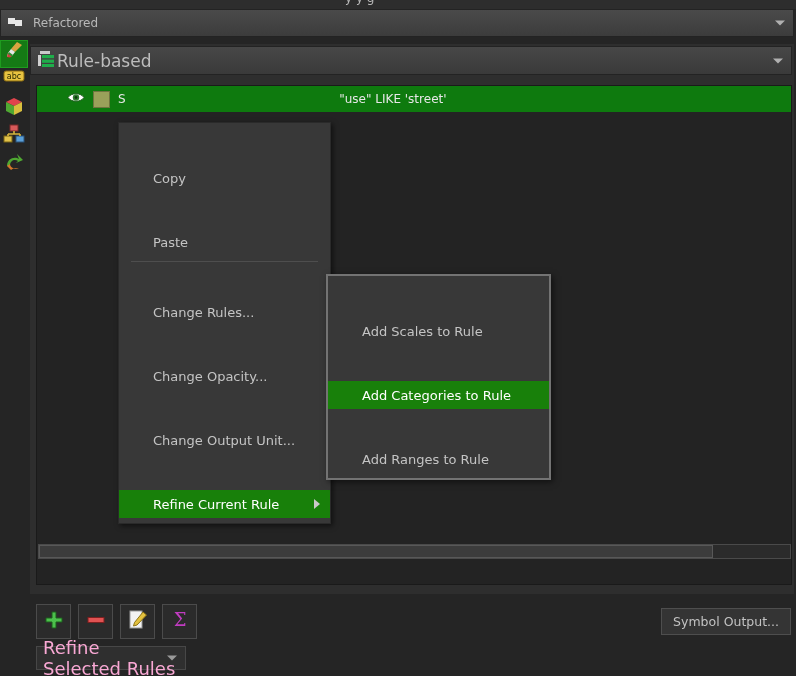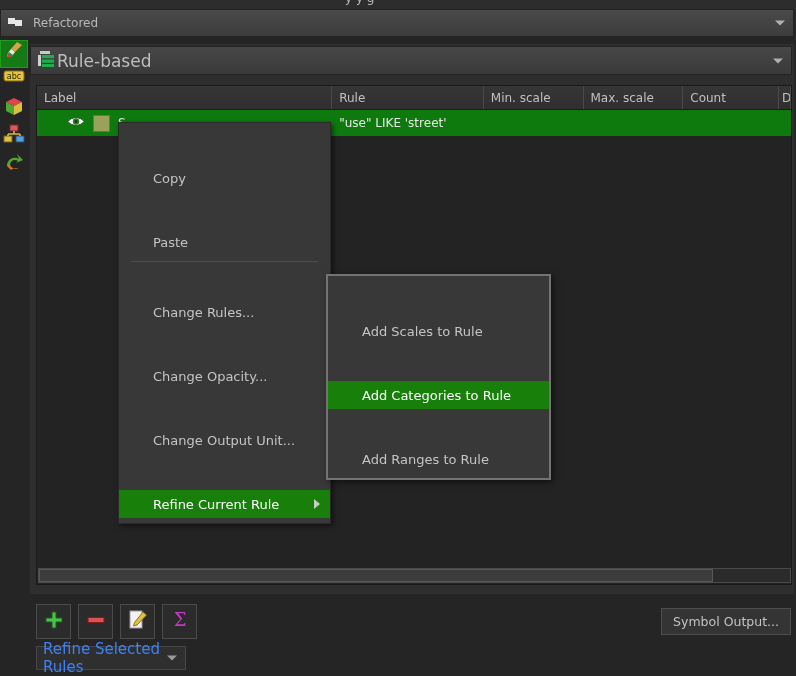--- a/index.html
+++ b/index.html
@@ -107,21 +107,21 @@
   .sym-levels {
     position: absolute; right: 5px; top: 608px;
     height: 27px; padding: 0 11px;
     background: #343434; border: 1px solid #4e4e4e;
     display: flex; align-items: center; color: #c2c2c2; font-size: 12.5px;
   }
   .refine-combo {
     position: absolute; left: 36px; top: 646px; width: 150px; height: 24px;
     background: #2f2f2f; border: 1px solid #474747;
     display: flex; align-items: center; padding: 0 6px;
-    color: #3b82f6; font-size: 15px;
+    color: #f9a8d4; font-size: 18px;
   }
   .refine-combo .arw {
     position: absolute; right: 8px; top: 50%; transform: translateY(-50%);
     width: 0; height: 0;
     border-left: 5px solid transparent; border-right: 5px solid transparent;
     border-top: 5px solid #9a9a9a;
   }
 
   
   .ctx-menu {
@@ -228,28 +228,20 @@
         <rect x="5" y="5" width="12" height="3.2" fill="#1fae4a"></rect>
         <rect x="5" y="9.6" width="12" height="3.2" fill="#1fae4a"></rect>
         <rect x="5" y="14" width="12" height="3" fill="#1fae4a"></rect>
       </svg>
     </span>
     <span class="label">Rule-based</span>
     <span class="combo-arrow"></span>
   </div>
 
   <div class="table-wrap">
-    <div class="thead">
-      <div class="th" style="width:296px">Label</div>
-      <div class="th" style="width:152px">Rule</div>
-      <div class="th" style="width:100px">Min. scale</div>
-      <div class="th" style="width:100px">Max. scale</div>
-      <div class="th" style="width:96px">Count</div>
-      <div class="th" style="width:12px;padding-left:3px">D</div>
-    </div>
     <div class="tbody">
       <div class="trow">
         <div class="td cell-label" style="width:296px">
           <span>
             <svg width="18" height="13" viewBox="0 0 18 13">
               <path d="M1 6.5 C4 1.5 14 1.5 17 6.5 C14 11.5 4 11.5 1 6.5 Z" fill="#ffffff" stroke="#1d5e1d"></path>
               <circle cx="9" cy="6.5" r="3.2" fill="#2f7d2f"></circle>
               <circle cx="9" cy="6.5" r="1.4" fill="#0c3c0c"></circle>
             </svg>
           </span>

